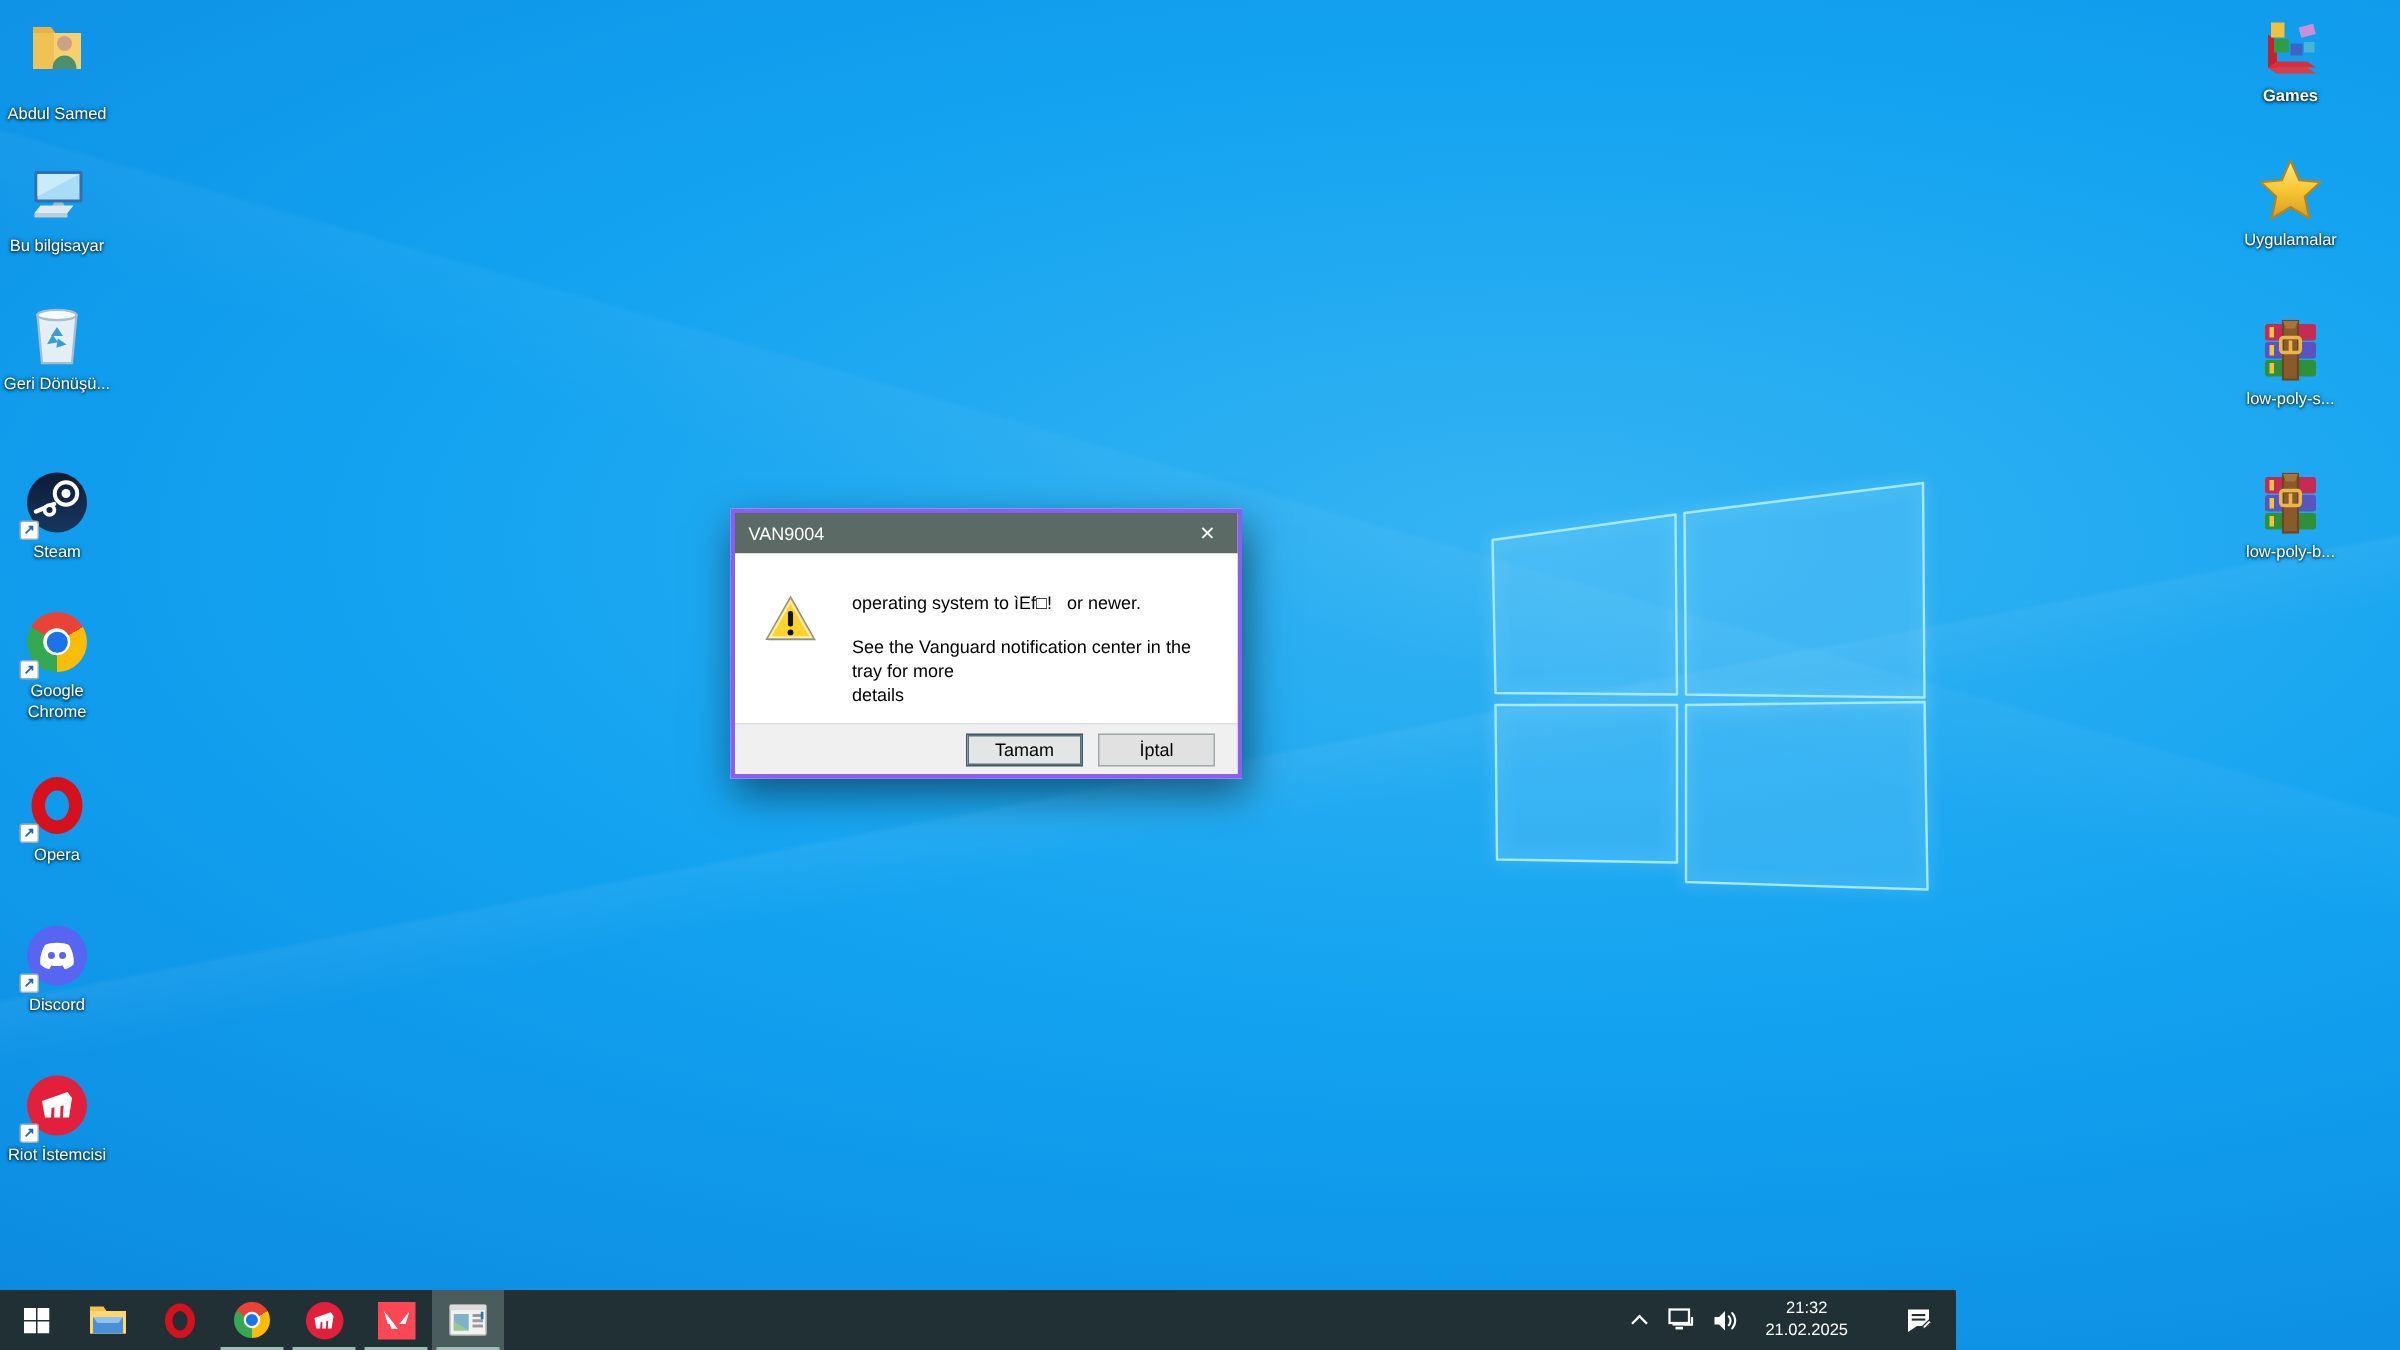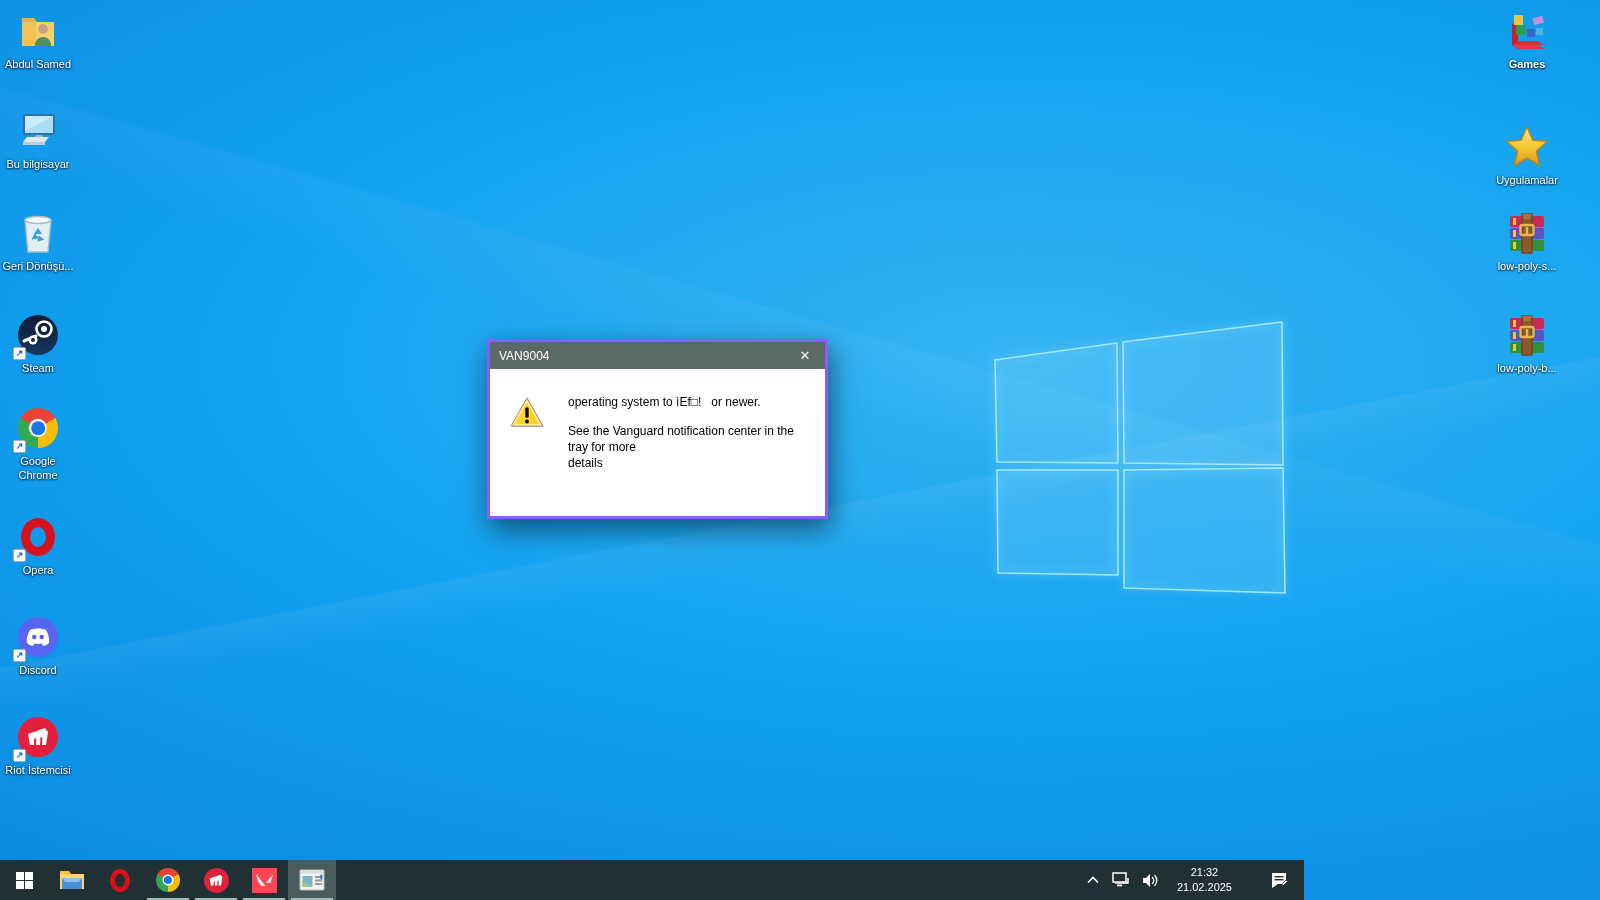--- a/index.html
+++ b/index.html
@@ -96,21 +96,21 @@
 
 <svg class="win-logo" viewBox="0 0 320 290">
   <g fill="rgba(190,235,255,0.10)" stroke="#a5e9ff" stroke-width="1.6" stroke-linejoin="round">
     <polygon points="20,47 142,30 143,150 22,149"></polygon>
     <polygon points="148,29 307,9 308,152 149,150"></polygon>
     <polygon points="22,157 143,157 143,262 23,260"></polygon>
     <polygon points="149,157 308,155 310,280 149,275"></polygon>
   </g>
 </svg>
 
-<div class="desk-icon col-left" style="top:8px;">
+<div class="desk-icon col-left" style="top:8px;gap:12px;">
   <span class="glyph">
     <svg width="44" height="44" viewBox="0 0 44 44">
       <path d="M6 9h12l3 4h17v24H6z" fill="#e8b343"></path>
       <rect x="6" y="13" width="32" height="24" fill="#f7d06b"></rect>
       <path d="M6 13h14v24H6z" fill="#f0c255"></path>
       <circle cx="27" cy="20" r="5" fill="#caa287"></circle>
       <path d="M19 37c0-6 4-9 8-9s8 3 8 9z" fill="#4e8f6a"></path>
     </svg>
   </span>
   <span class="label">Abdul Samed</span>
@@ -123,21 +123,21 @@
       <rect x="10" y="8" width="28" height="17" fill="#aadcf5"></rect>
       <path d="M10 8h28L10 23z" fill="#c9ecfa"></path>
       <path d="M21 27h6l2 4h-10z" fill="#9fb9cd"></path>
       <path d="M8 34l4-5h22l-4 5z" fill="#dce9f2"></path>
       <path d="M8 34h22v3H8z" fill="#b9cddd"></path>
     </svg>
   </span>
   <span class="label">Bu bilgisayar</span>
 </div>
 
-<div class="desk-icon col-left" style="top:210px;">
+<div class="desk-icon col-left" style="top:200px;">
   <span class="glyph">
     <svg width="44" height="46" viewBox="0 0 44 46">
       <path d="M9 10h26l-3 32H12z" fill="#e4eef5" stroke="#a8bcc9" stroke-width="1.5"></path>
       <ellipse cx="22" cy="10" rx="13" ry="3.4" fill="#f4fafd" stroke="#a8bcc9" stroke-width="1.5"></ellipse>
       <g fill="#3a9fd0">
         <path d="M22 18l4 6h-8z"></path>
         <path d="M16 30l2-7 5 4z" transform="rotate(14 18 27)"></path>
         <path d="M28 30l-7 1 2-6z" transform="rotate(-10 26 28)"></path>
       </g>
     </svg>
@@ -217,21 +217,21 @@
       <rect x="11" y="17" width="10" height="9" fill="#2e9e46"></rect>
       <rect x="22" y="20" width="8" height="8" fill="#3f64c8"></rect>
       <rect x="28" y="8" width="10" height="7" fill="#c98fd6" transform="rotate(-14 33 11)"></rect>
       <rect x="31" y="19" width="7" height="7" fill="#49b3d8"></rect>
       <path d="M7 36l6-4 20 0 6 4z" fill="#d92f3a"></path>
     </svg>
   </span>
   <span class="label">Games</span>
 </div>
 
-<div class="desk-icon col-right" style="top:124px;align-items:center;">
+<div class="desk-icon col-right" style="top:104px;align-items:center;">
   <span class="glyph">
     <svg width="46" height="46" viewBox="0 0 46 46">
       <defs>
         <linearGradient id="star" x1="0" y1="0" x2="0" y2="1">
           <stop offset="0" stop-color="#ffe98a"></stop>
             <stop offset="0.5" stop-color="#f8c832"></stop>
             <stop offset="1" stop-color="#d99a1e"></stop>
         </linearGradient>
       </defs>
       <path d="M23 3l5.8 13.2L43 17.4 32.5 27l3 14.6L23 34l-12.5 7.6 3-14.6L3 17.4l14.2-1.2z" fill="url(#star)" stroke="#b8821a" stroke-width="1.4" stroke-linejoin="round"></path>
@@ -291,20 +291,24 @@
       <rect x="16.2" y="12" width="3.6" height="11" rx="1.6" fill="#111"></rect>
       <circle cx="18" cy="27.2" r="2.1" fill="#111"></circle>
     </svg>
     <div class="dialog-text">
       <div class="line">operating system to ìEf□!   or newer.</div>
       <div class="para-gap"></div>
       <div class="line">See the Vanguard notification center in the tray for more</div>
       <div class="line">details</div>
     </div>
   </div>
+  <div class="dialog-footer">
+    <button class="dlg-btn default">Tamam</button>
+    <button class="dlg-btn">İptal</button>
+  </div>
 </div>
 
 <div class="taskbar">
 
   <div class="tb-item">
     <svg width="17" height="17" viewBox="0 0 17 17">
       <rect x="0" y="0" width="8" height="8" fill="#fff"></rect>
       <rect x="9" y="0" width="8" height="8" fill="#fff"></rect>
       <rect x="0" y="9" width="8" height="8" fill="#fff"></rect>
       <rect x="9" y="9" width="8" height="8" fill="#fff"></rect>

